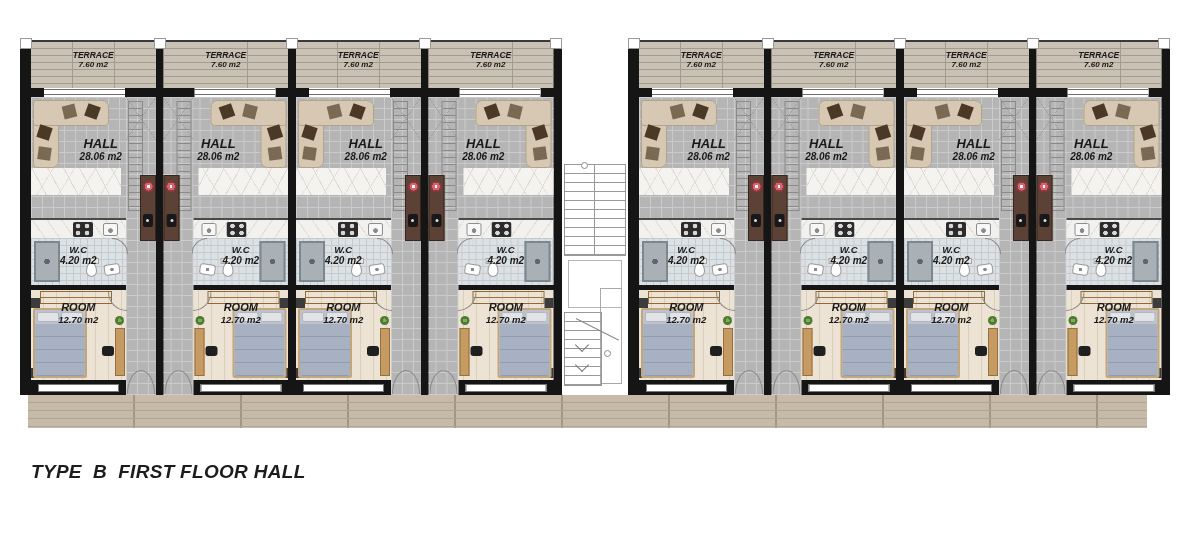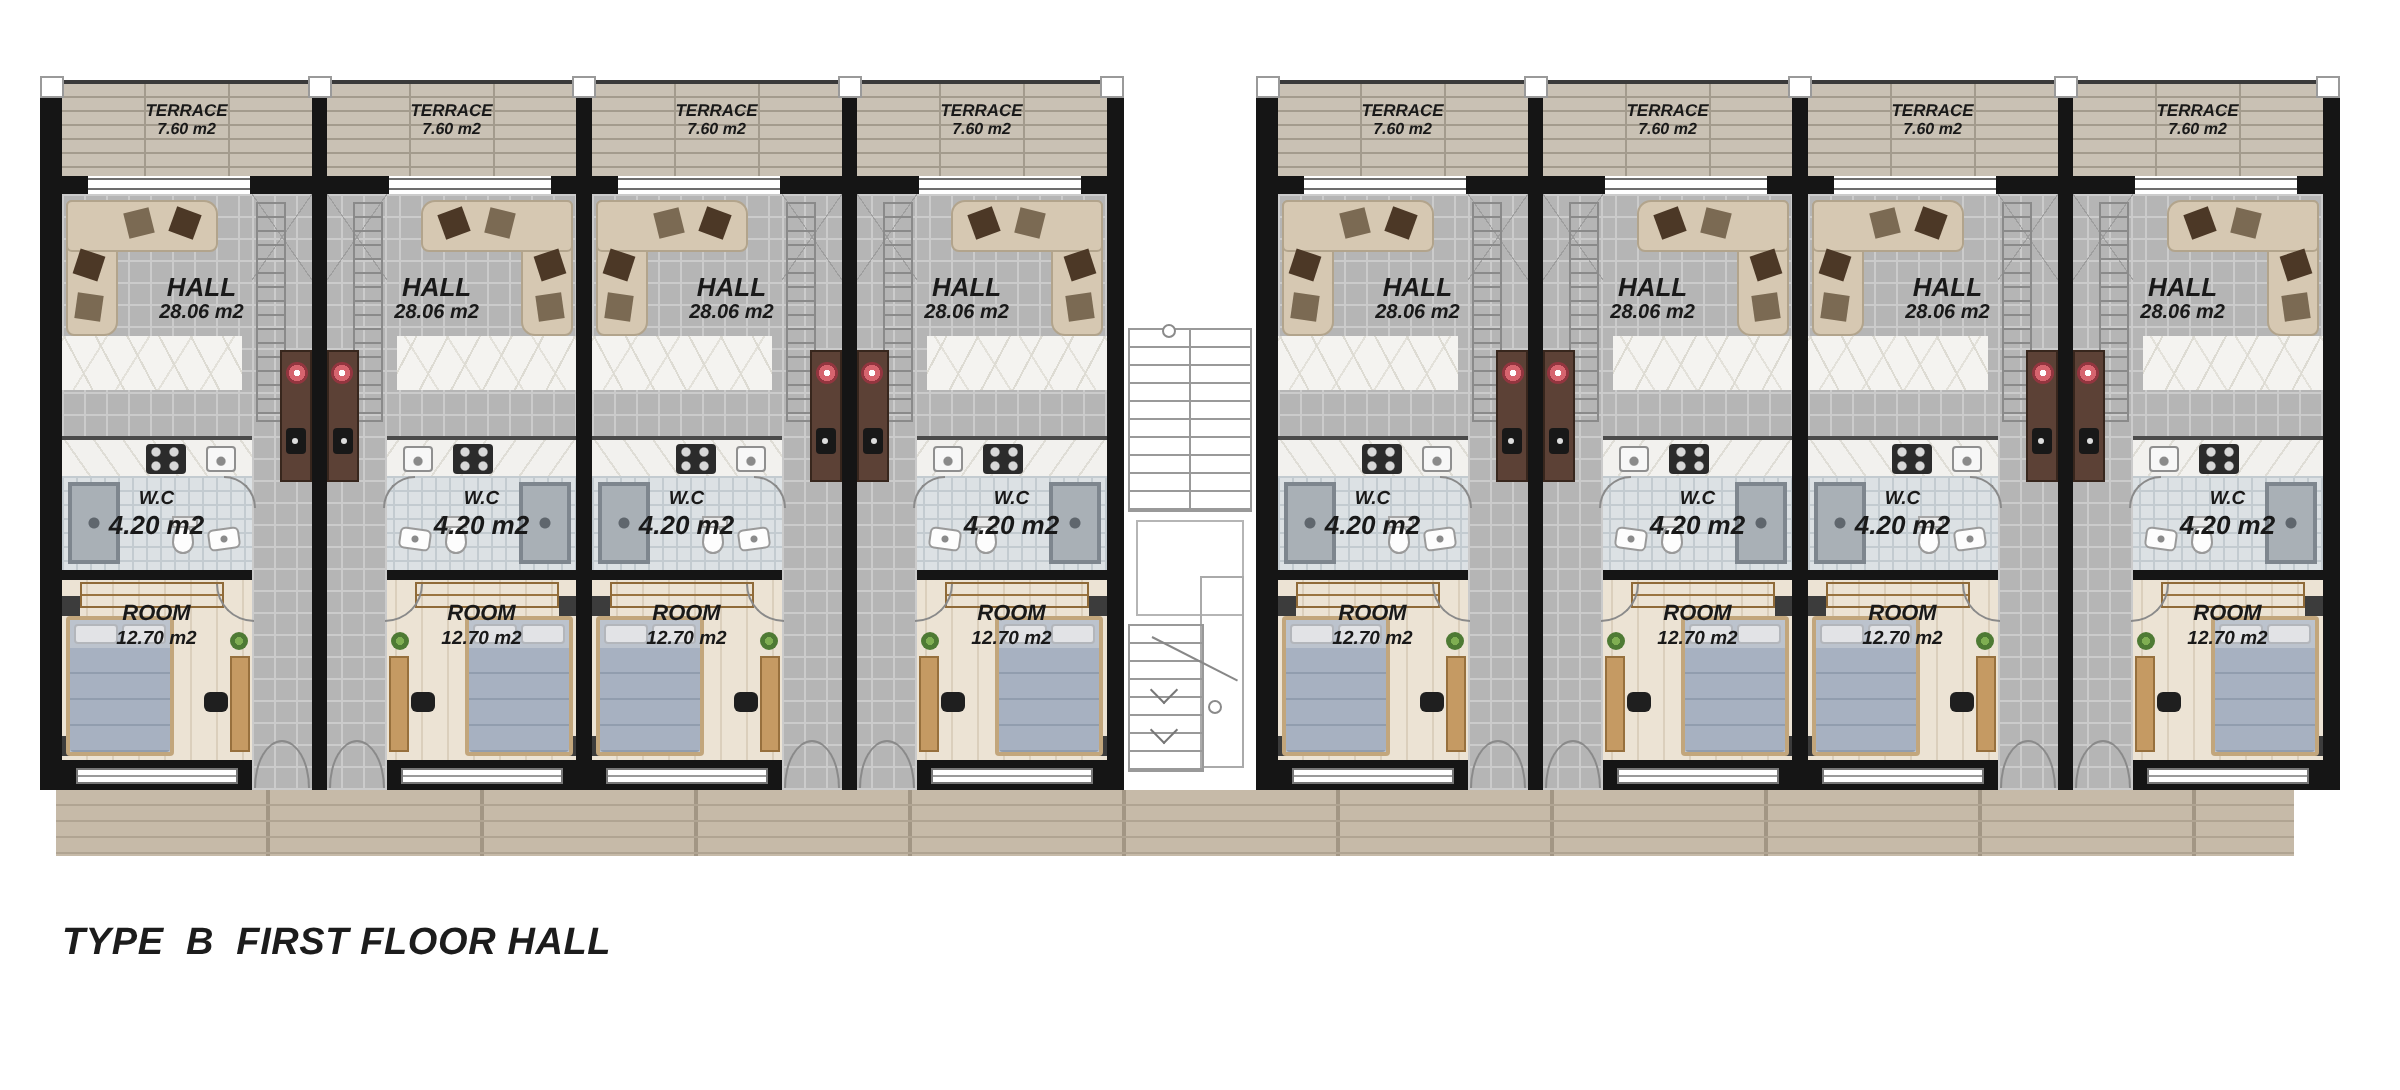--- a/index.html
+++ b/index.html
@@ -153,21 +153,21 @@
   
   .labels{position:absolute;inset:0;pointer-events:none;}
   .lbl{position:absolute;text-align:center;color:var(--text,#191919);font-style:italic;
     font-weight:bold;line-height:1.18;white-space:nowrap;}
   .lbl-terrace{top:10px;left:0;width:100%;font-size:8.5px;}
   .lbl-terrace .l2{font-size:8px;font-style:italic;}
   .lbl-hall{top:96px;left:12%;width:88%;font-size:13px;}
   .lbl-hall .l2{font-size:10px;}
   .unit.mirrored .lbl-hall{left:0;}
   .lbl-wc{top:204px;left:0;width:calc(100% - 30px);font-size:9.5px;}
-  .lbl-wc .l2{font-size:13px;}
+  .lbl-wc .l2{font-size:10px;}
   .unit.mirrored .lbl-wc{left:30px;}
   .lbl-room{top:261px;left:0;width:calc(100% - 30px);font-size:11px;}
   .lbl-room .l2{font-size:9.5px;}
   .unit.mirrored .lbl-room{left:30px;}
 
   
   .stairwell{position:absolute;left:562px;top:160px;width:66px;height:235px;background:#fff;}
   .flight-top{position:absolute;left:2px;right:2px;top:4px;height:92px;border:1px solid #999;
     box-sizing:border-box;
     background-image:repeating-linear-gradient(180deg,transparent 0 8px,#999 8px 9px),

